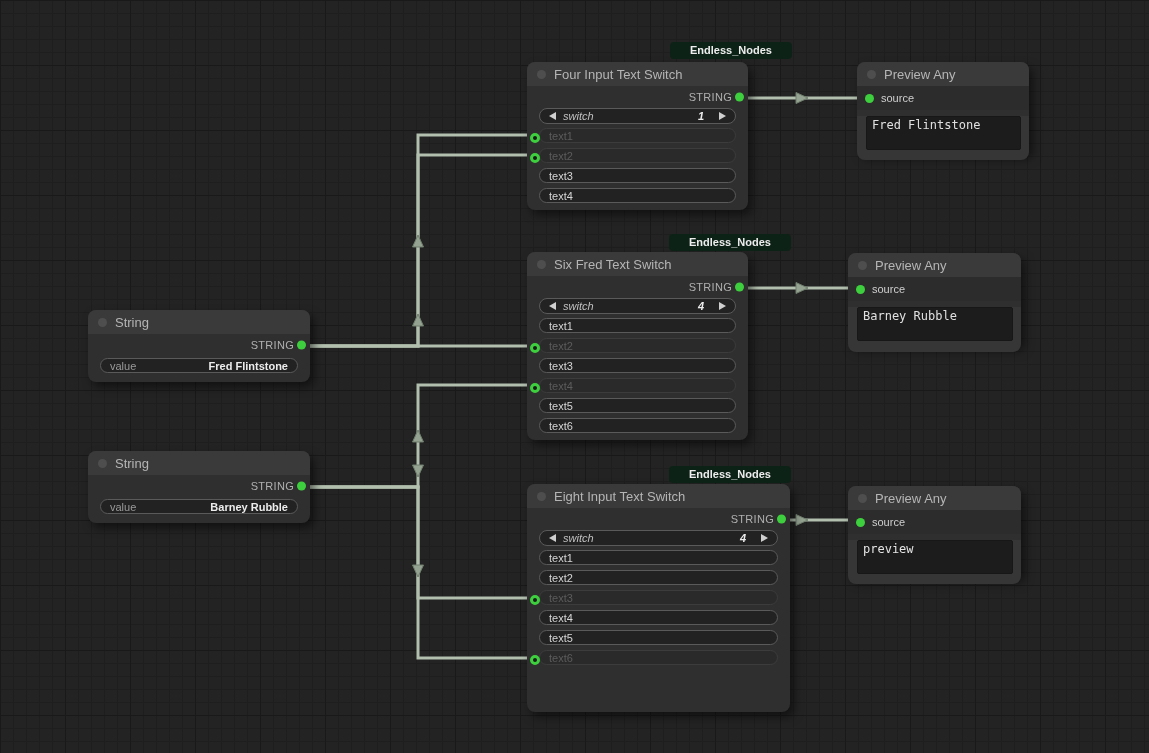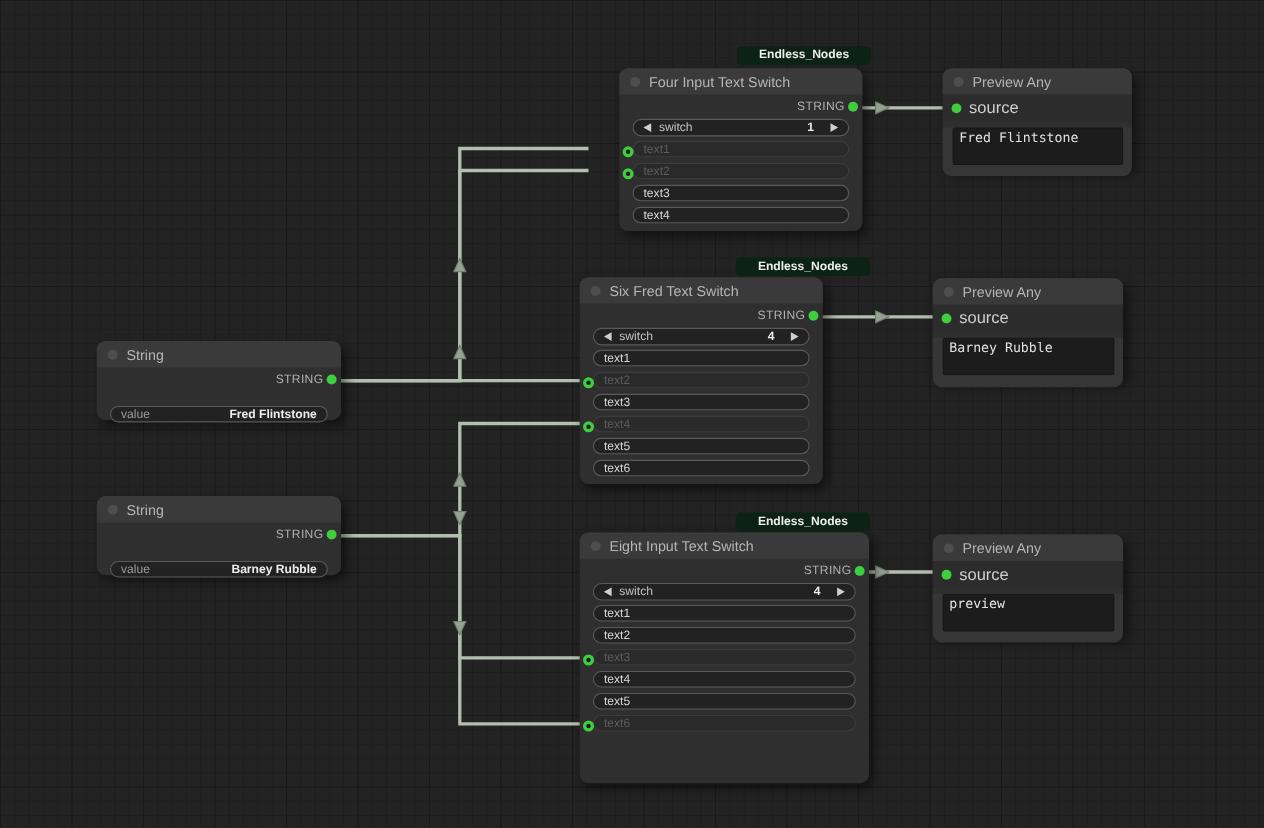--- a/index.html
+++ b/index.html
@@ -37,38 +37,38 @@
   .dot-in-solid{width:9px;height:9px;border-radius:50%;background:#3ecf3e;flex:0 0 auto;}
   .wrow{position:relative;height:20px;padding:0 12px;}
   .pill{
     height:15px;border-radius:8px;background:#222;border:1px solid #5a5a5a;
     display:flex;align-items:center;padding:0 9px;font-size:11px;color:#d6d6d6;
   }
   .pill .wlabel{color:#9a9a9a;}
   .pill .wvalue{margin-left:auto;color:#ececec;font-weight:600;}
   .wrow.disabled .pill{border-color:#3c3c3c;background:#2a2a2a;}
   .wrow.disabled .pill .wlabel{color:#5c5c5c;}
-  .switch-pill{height:16px;gap:7px;}
+  .switch-pill{height:16px;gap:7px;font-style:italic;}
   .switch-pill .wlabel{color:#c2c2c2;}
   .tri-left{width:0;height:0;border-top:4.5px solid transparent;border-bottom:4.5px solid transparent;border-right:7px solid #cfcfcf;flex:0 0 auto;}
   .tri-right{width:0;height:0;border-top:4.5px solid transparent;border-bottom:4.5px solid transparent;border-left:7px solid #cfcfcf;flex:0 0 auto;}
   .switch-pill .wvalue{margin-left:auto;margin-right:8px;}
   .badge{
     position:absolute;z-index:3;background:#0d2217;color:#ededed;
     font-size:11px;font-weight:bold;padding:2px 20px 3px;border-radius:4px;white-space:nowrap;
   }
   .preview .body{background:#363636;border-radius:0 0 8px 8px;height:calc(100% - 48px);}
   .src-band{height:24px;background:#2c2c2c;display:flex;align-items:center;gap:7px;padding-left:8px;}
-  .src-label{font-size:15px;color:#cfcfcf;}
+  .src-label{font-size:11px;color:#cfcfcf;}
   .ptext{
     margin:6px 8px 0 9px;height:34px;background:#1c1c1c;border:1px solid #171717;border-radius:2px;
     font-family:"DejaVu Sans Mono",monospace;font-size:12px;color:#e0e0e0;padding:1px 5px;overflow:hidden;
   }
   .ptext.dim{color:#e5e5e5;}
-  .string-node .wrow{height:16px;margin-top:13px;}
+  .string-node .wrow{height:16px;margin-top:2px;}
 </style>
 </head>
 <body>
 
 <div id="canvas">
 
   <svg id="wires" width="1149" height="753">
     <path class="wire" d="M302 346 L418 346 L418 135 L535 135"></path>
     <path class="wire" d="M302 346 L418 346 L418 155 L535 155"></path>
     <path class="wire" d="M302 346 L535 346"></path>
@@ -119,21 +119,21 @@
       <span class="dot-out"></span>
     </div>
     <div class="wrow">
       <div class="pill">
         <span class="wlabel">value</span>
         <span class="wvalue">Barney Rubble</span>
       </div>
     </div>
   </div>
 
-  <div class="node" style="left:527px;top:62px;width:221px;height:148px;margin-left:36px;">
+  <div class="node" style="left:527px;top:62px;width:221px;height:148px;">
     <div class="titlebar">
       <span class="title-dot"></span>
       <span class="title-text">Four Input Text Switch</span>
     </div>
     <div class="out-row">
       <span class="slot-label">STRING</span>
       <span class="dot-out"></span>
     </div>
     <div class="wrow">
       <div class="pill switch-pill">

